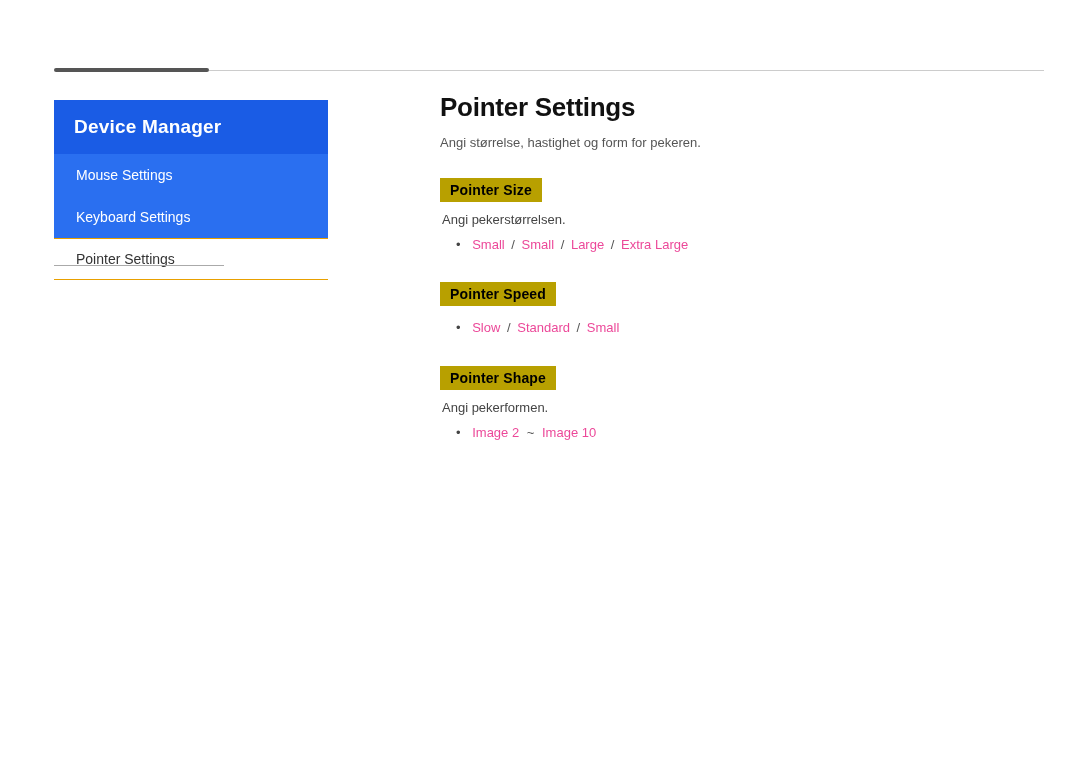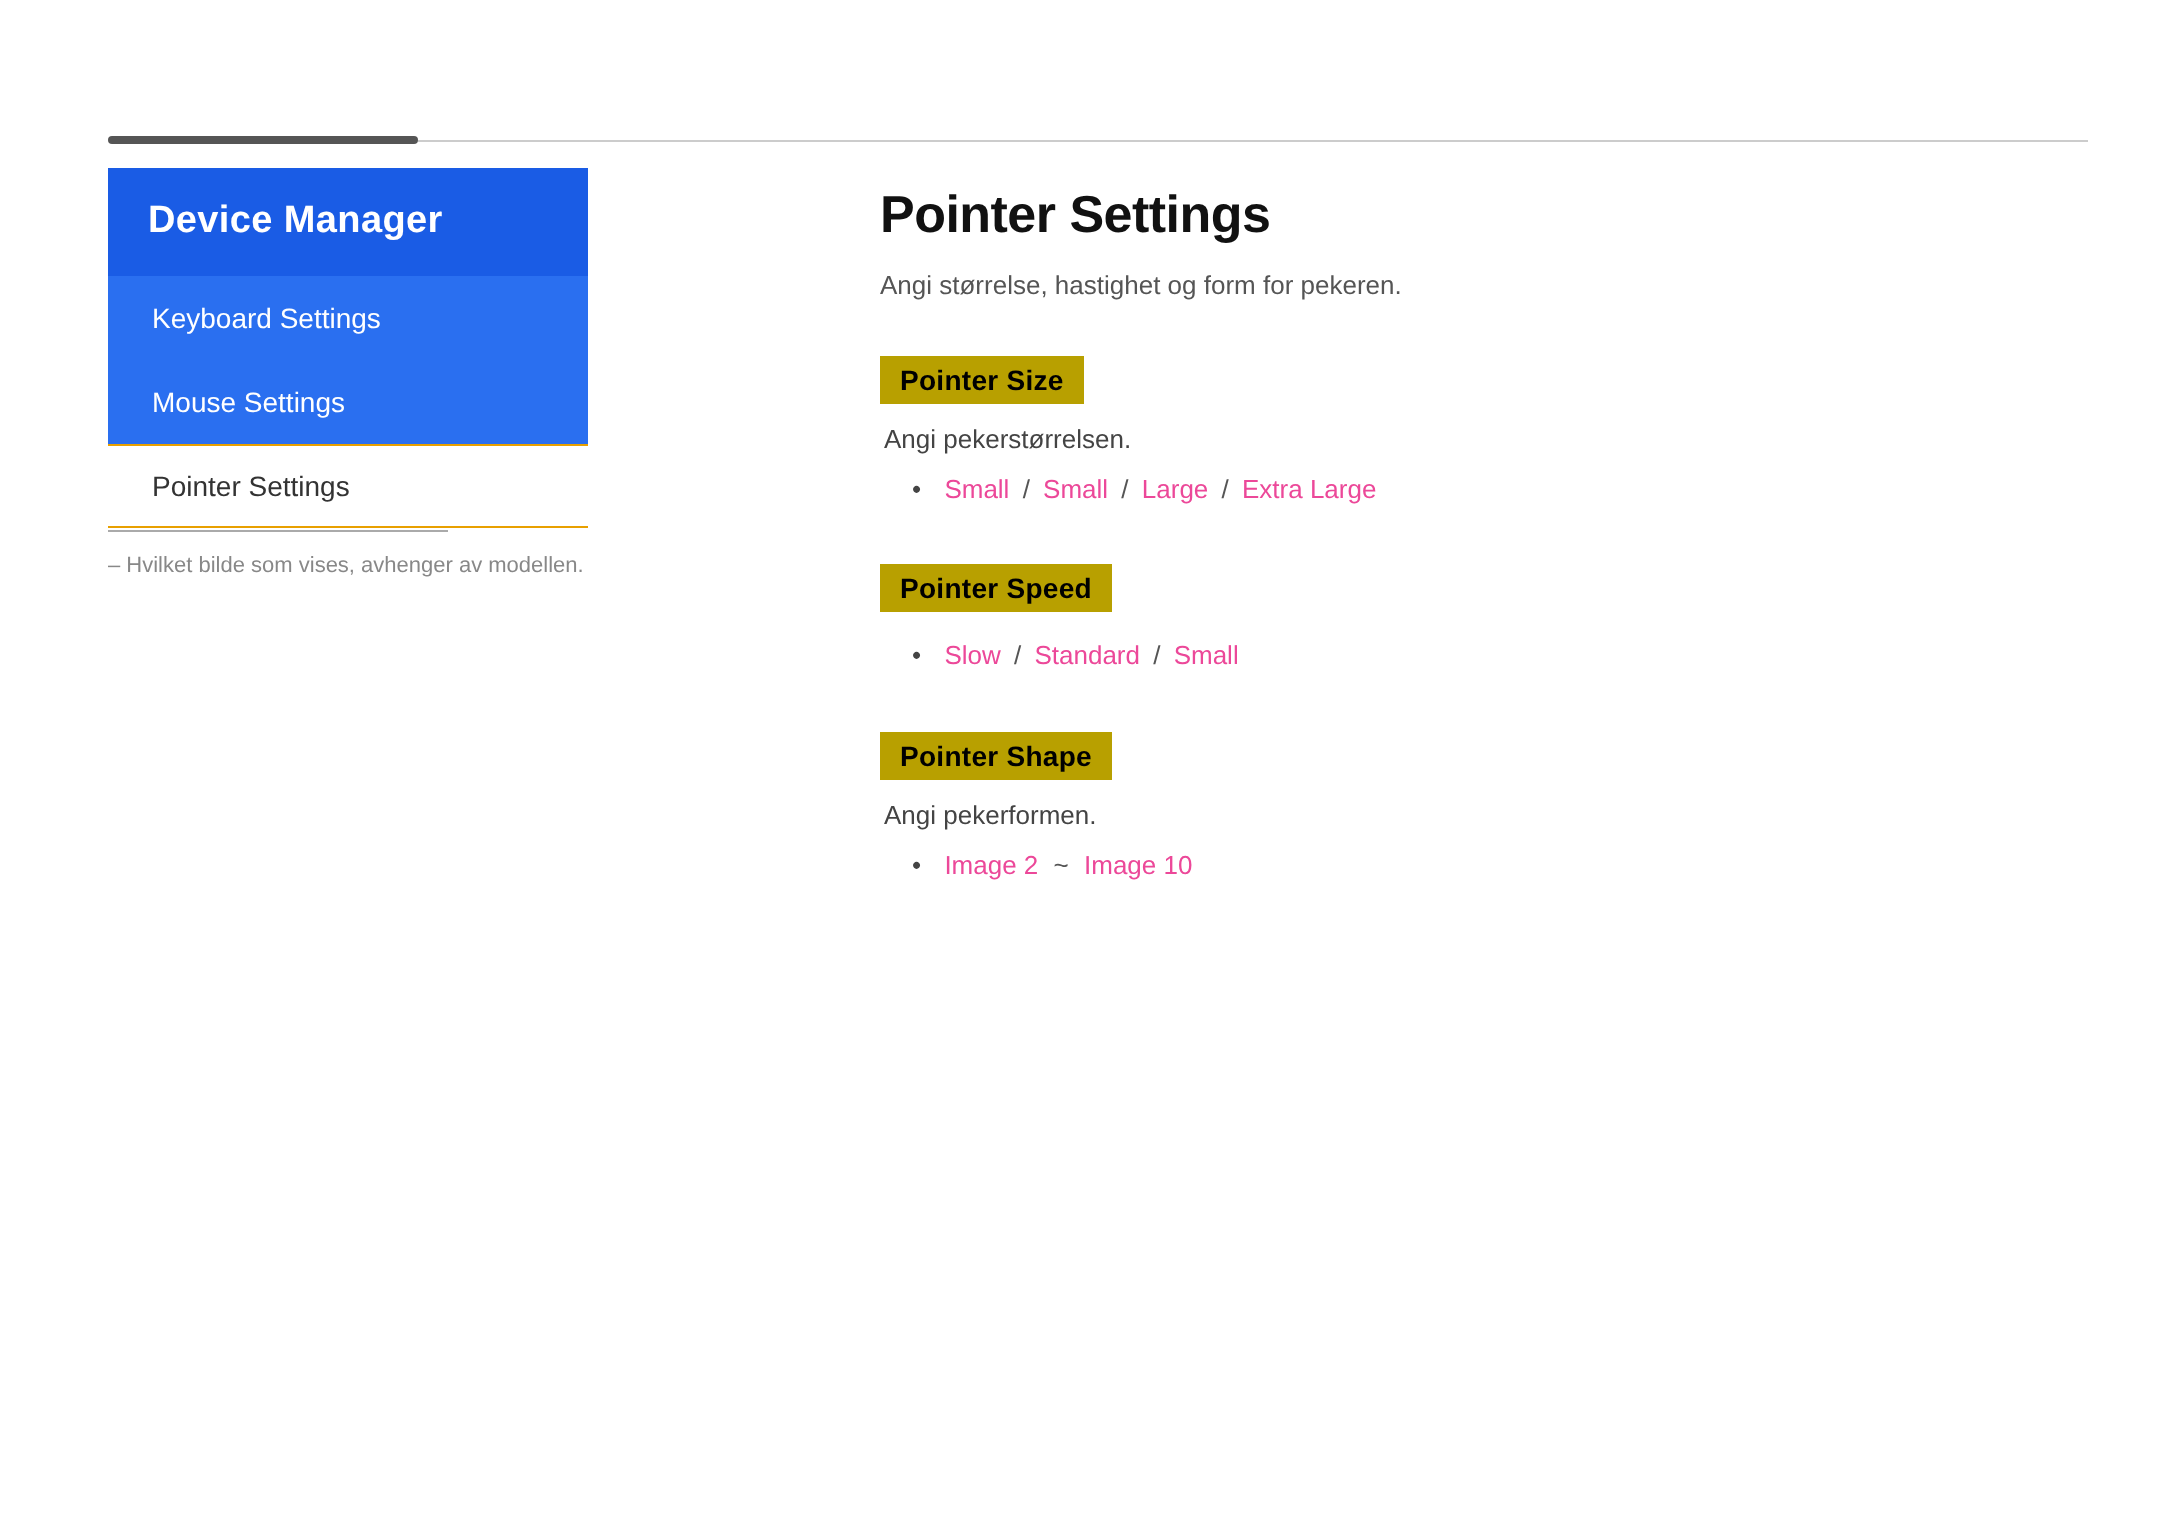--- a/index.html
+++ b/index.html
@@ -35,23 +35,23 @@
     }
 
     .top-bar-right {
       flex: 1;
       height: 1px;
       background: #ccc;
     }
 
     .sidebar {
       position: absolute;
-      top: 84px;
+      top: 100px;
       left: 54px;
-      width: 240px;
+      width: 274px;
     }
 
     .sidebar-header {
       background: #1a5ce5;
       color: #ffffff;
       padding: 16px 20px;
       font-size: 19px;
       font-weight: 600;
       letter-spacing: 0.01em;
     }
@@ -175,33 +175,32 @@
 <div class="top-bar">
   <div class="top-bar-left"></div>
   <div class="top-bar-right"></div>
 </div>
 
 <div class="sidebar">
   <div class="sidebar-header">
     <span>Device Manager</span>
   </div>
   <div class="sidebar-item">
+    <span>Mouse Settings</span>
+  </div>
+  <div class="sidebar-item">
     <span>Keyboard Settings</span>
-  </div>
-  <div class="sidebar-item">
-    <span>Mouse Settings</span>
   </div>
   <div class="sidebar-item active">
     <span>Pointer Settings</span>
   </div>
 </div>
 
 <div class="sidebar-note">
   <div class="sidebar-note-divider"></div>
-  <p class="sidebar-note-text">– Hvilket bilde som vises, avhenger av modellen.</p>
 </div>
 
 <div class="main-content">
   <h1 class="main-title">Pointer Settings</h1>
   <p class="main-subtitle">Angi størrelse, hastighet og form for pekeren.</p>
 
   <div class="section">
     <div class="section-title">
       <span>Pointer Size</span>
     </div>

